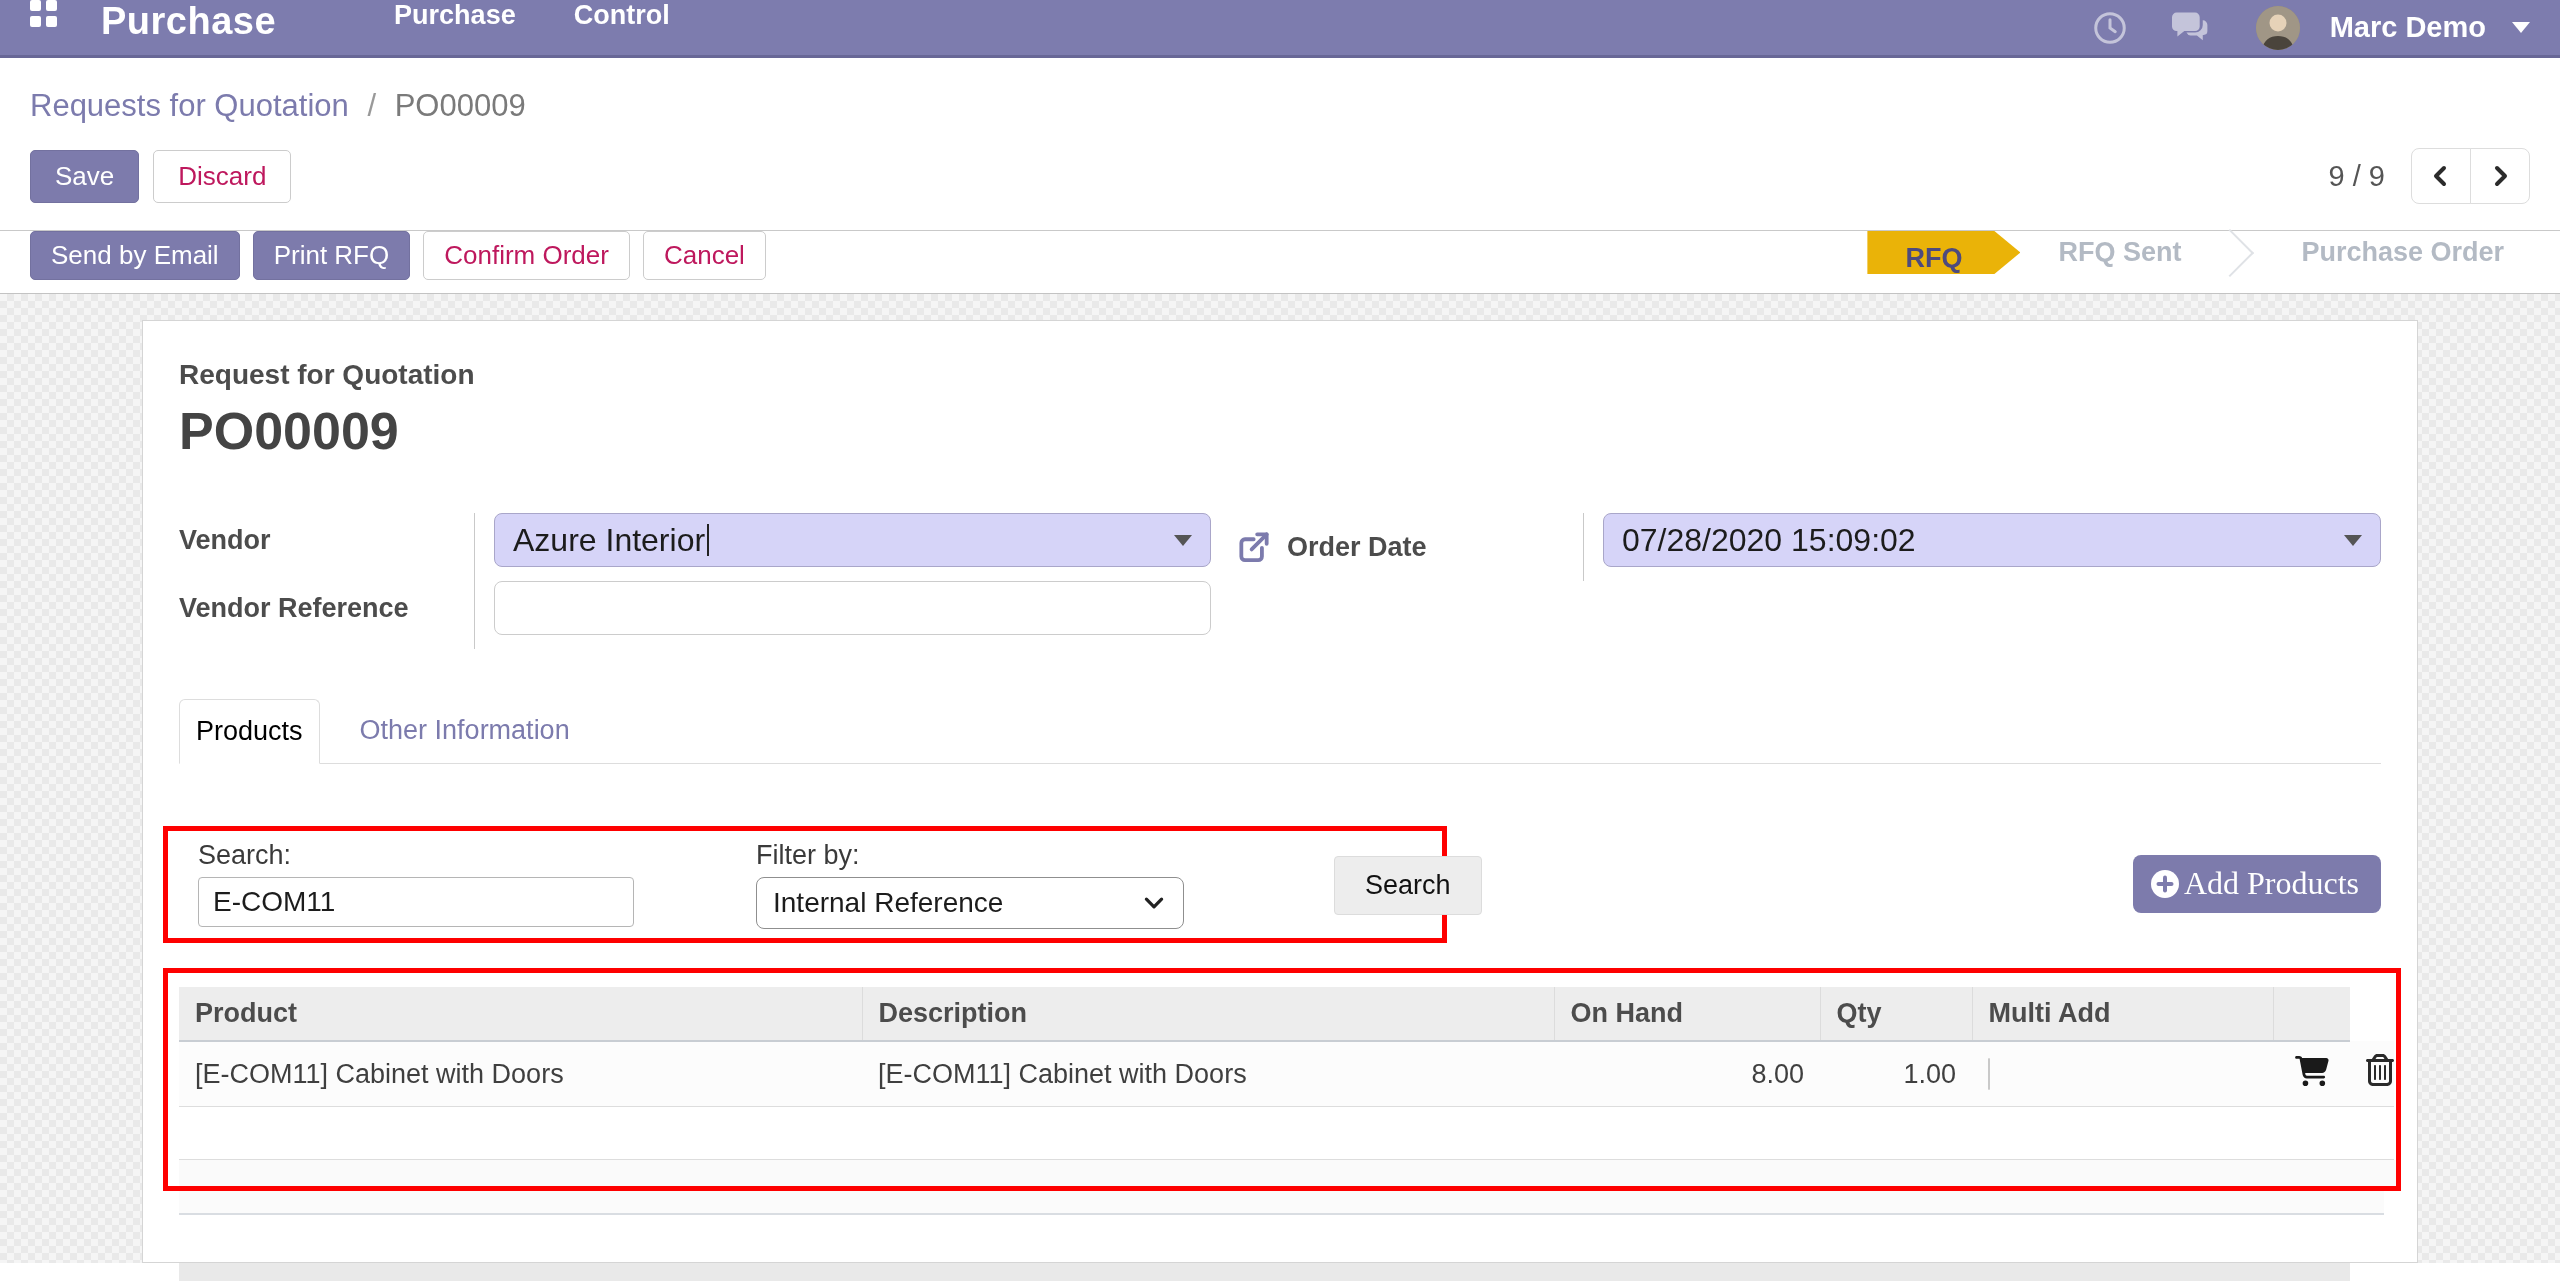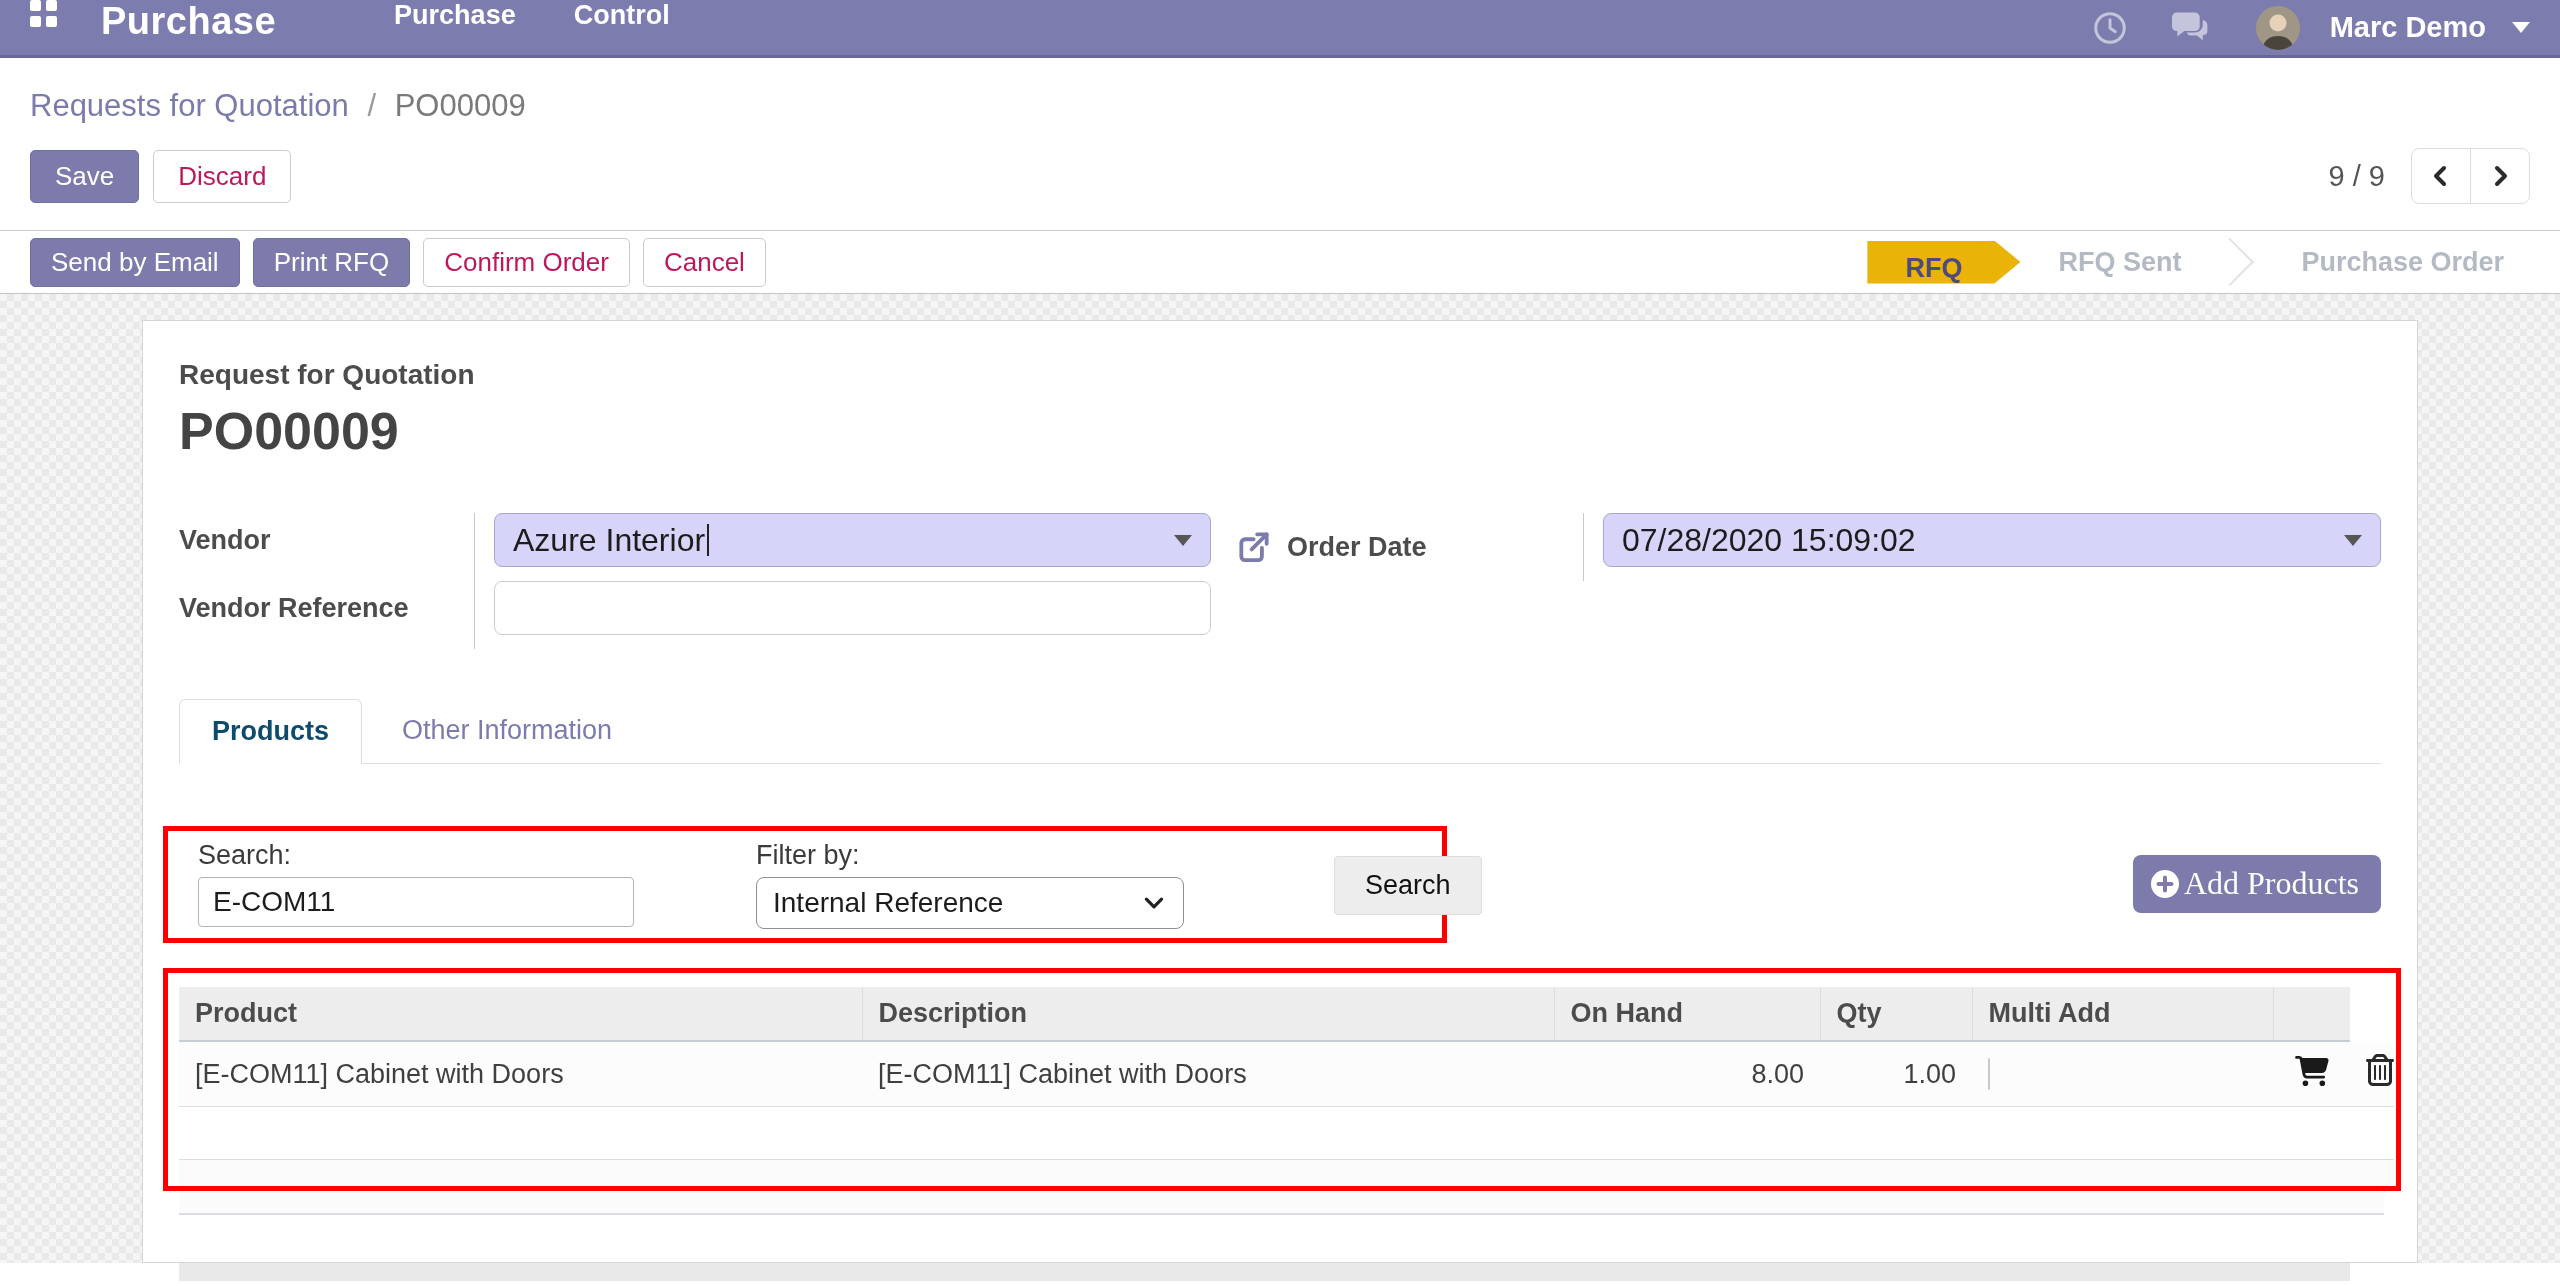--- a/index.html
+++ b/index.html
@@ -31,21 +31,21 @@
   .btn-secondary{background:#fff;color:#be185d;border-color:#ccc;}
   .btn-save{margin-right:14px;}
   .pager{margin-left:auto;display:flex;align-items:center;gap:26px;}
   .pager-count{font-size:29px;color:#555;}
   .pager-buttons{display:flex;}
   .pager-btn{width:58px;height:54px;background:#fff;border:1px solid #ddd;display:flex;align-items:center;justify-content:center;cursor:pointer;}
   .pager-prev{border-radius:8px 0 0 8px;}
   .pager-next{border-radius:0 8px 8px 0;margin-left:-1px;}
 
   
-  .statusbar{height:62px;background:#fff;border-top:1px solid #c9c9c9;border-bottom:1px solid #c3c3c3;display:flex;align-items:center;padding-left:30px;}
+  .statusbar{height:62px;background:#fff;border-top:1px solid #c9c9c9;border-bottom:1px solid #c3c3c3;display:flex;align-items:flex-start;padding-left:30px;}
   .sb-buttons{display:flex;align-items:center;gap:13px;}
   .sb-buttons .btn{padding:8px 20px;}
   .sb-states{margin-left:auto;display:flex;align-items:stretch;margin-right:18px;font-weight:700;font-size:27px;}
   .state{display:flex;align-items:center;padding:0 38px;color:#b3bac4;}
   .state-active{background:#eab308;color:#4d4a7d;clip-path:polygon(0 0,calc(100% - 26px) 0,100% 50%,calc(100% - 26px) 100%,0 100%);padding:12px 58px 0 38px;}
   .chev-sep{width:44px;position:relative;}
   .chev-sep::before{content:'';position:absolute;top:50%;left:-6px;width:32px;height:32px;border-top:2px solid #dfe2e6;border-right:2px solid #dfe2e6;transform:translateY(-50%) rotate(45deg);}
 
   
   .content{height:969px;box-sizing:border-box;padding-top:26px;background-color:#f5f5f5;
@@ -67,21 +67,21 @@
   .field-caret{margin-left:auto;width:0;height:0;border-left:9px solid transparent;border-right:9px solid transparent;border-top:11px solid #555;}
   .text-cursor{display:inline-block;width:2px;height:32px;background:#222;margin-left:2px;vertical-align:middle;}
   .input-plain{width:100%;height:54px;border:1px solid #ccc;border-radius:8px;font-size:28px;padding:0 16px;box-sizing:border-box;font-family:"Liberation Sans",sans-serif;color:#1c1c1c;}
   .ext-link{display:flex;margin-top:12px;}
   .flabel-r{padding-top:0;align-items:center;}
   .flabel-r .lbl-txt{padding-top:0;}
 
   
   .tabs{margin-top:50px;border-bottom:1px solid #ddd;display:flex;}
   .tab{font-size:27px;cursor:pointer;}
-  .tab-active{border:1px solid #ddd;border-bottom:1px solid #fff;margin-bottom:-1px;border-radius:6px 6px 0 0;padding:16px 32px;color:#0c4a6e;background:#fff;font-weight:bold;}
+  .tab-active{border:1px solid #ddd;border-bottom:1px solid #fff;margin-bottom:-1px;border-radius:6px 6px 0 0;padding:16px 16px;color:#000000;background:#fff;}
   .tab-inactive{padding:16px 40px;color:#7c7bad;}
 
   
   .search-row{margin-top:62px;display:flex;align-items:flex-start;}
   .annotation-search{border:5px solid #fe0000;margin-left:-16px;width:1284px;box-sizing:border-box;padding:8px 0 9px 30px;display:flex;align-items:flex-start;}
   .sp-label{font-size:27px;color:#3a3a3a;display:block;margin-bottom:6px;line-height:32px;}
   .sp-search-input{width:436px;height:50px;border:1px solid #b5b5b5;border-radius:4px;font-size:28px;padding:0 14px;box-sizing:border-box;font-family:"Liberation Sans",sans-serif;color:#1c1c1c;}
   .sp-filter{margin-left:122px;}
   .select-box{width:428px;height:52px;border:1px solid #8f8f8f;border-radius:8px;display:flex;align-items:center;padding:0 16px;font-size:28px;color:#1c1c1c;box-sizing:border-box;background:#fff;cursor:pointer;}
   .select-box svg{margin-left:auto;}

